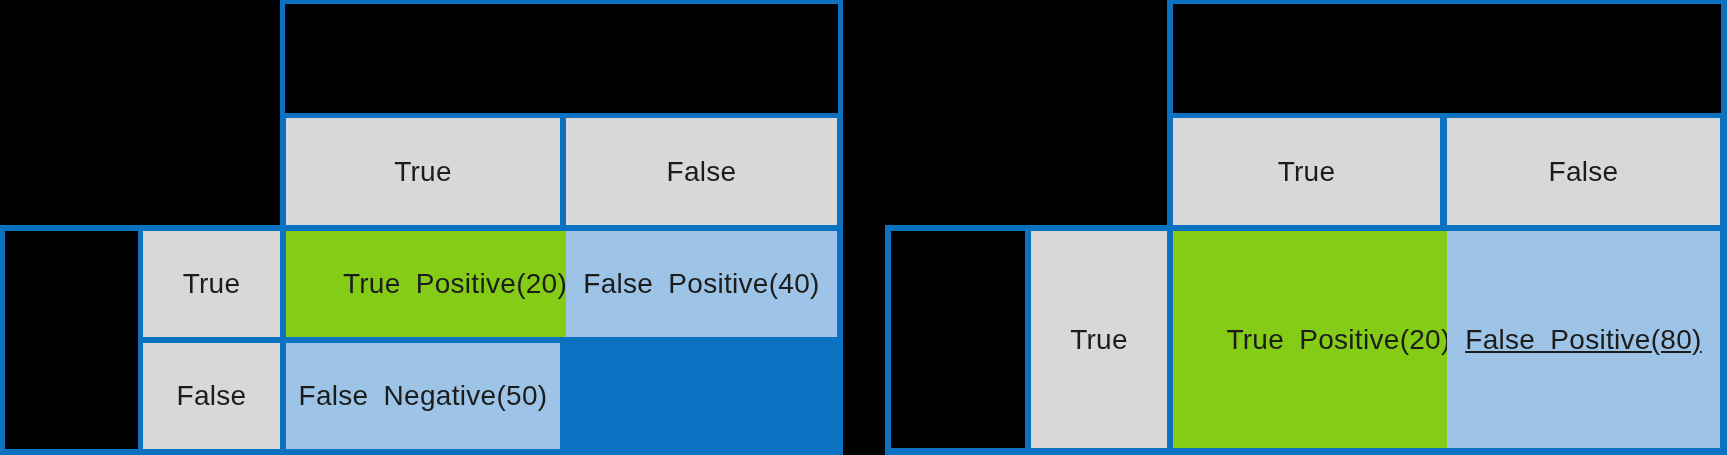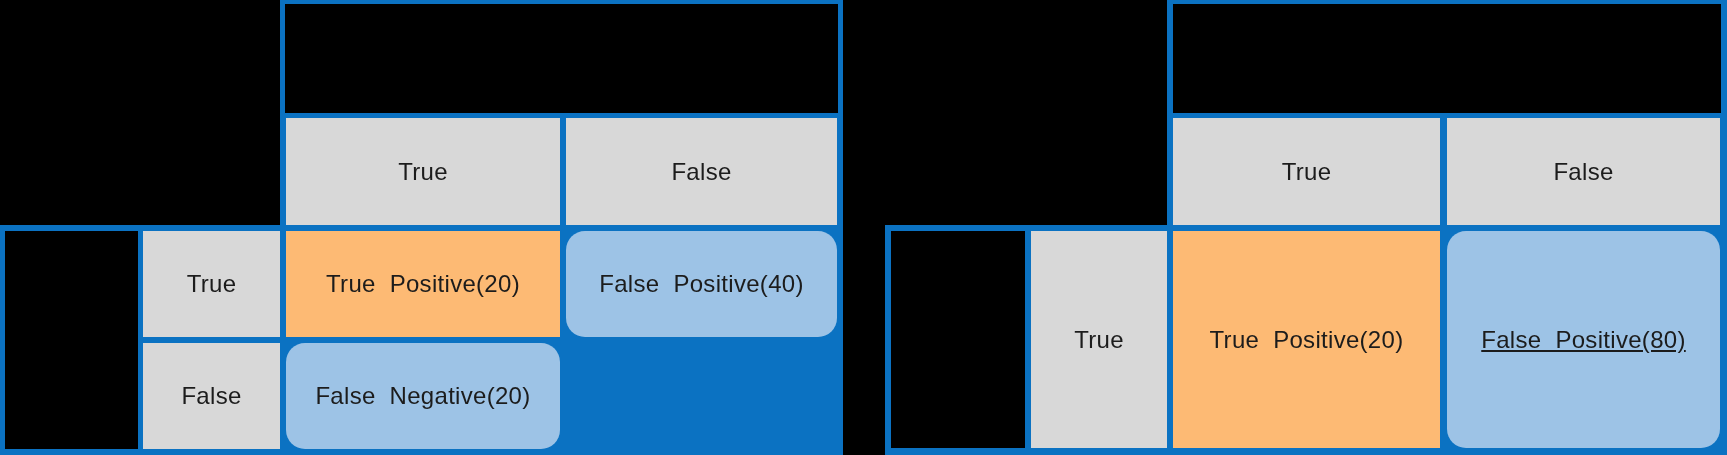--- a/index.html
+++ b/index.html
@@ -18,30 +18,30 @@
   }
   .panel {
     position: absolute;
     background: #0b72c2;
   }
   .cell {
     position: absolute;
     display: flex;
     align-items: center;
     justify-content: center;
-    font-size: 24px;
+    font-size: 28px;
     font-weight: 400;
     letter-spacing: 0.3px;
     word-spacing: 7px;
     white-space: nowrap;
   }
   .cell.black  { background: #000000; }
   .cell.gray   { background: #d8d8d8; }
-  .cell.light  { background: #fdba74; }
-  .cell.medium { background: #9dc3e6; border-radius: 19px; }
+  .cell.light  { background: #84cc16; padding-left: 32px; }
+  .cell.medium { background: #9dc3e6; }
 </style>
 </head>
 <body>
 
 <div class="stage">
 
   <div>
 
     <div class="panel" style="left:280px; top:0; width:563px; height:118px;">
       <div class="cell black" style="left:5px; top:4px; width:553px; height:109px;"></div>
@@ -54,21 +54,21 @@
 
     <div class="panel" style="left:0; top:225px; width:843px; height:230px;">
 
       <div class="cell black" style="left:5px; top:6px; width:133px; height:218px;"></div>
 
       <div class="cell gray" style="left:143px; top:6px; width:137px; height:106px;">True</div>
       <div class="cell gray" style="left:143px; top:118px; width:137px; height:106px;">False</div>
 
       <div class="cell light" style="left:286px; top:6px; width:274px; height:106px;">True Positive(20)</div>
       <div class="cell medium" style="left:566px; top:6px; width:271px; height:106px;">False Positive(40)</div>
-      <div class="cell medium" style="left:286px; top:118px; width:274px; height:106px;">False Negative(20)</div>
+      <div class="cell medium" style="left:286px; top:118px; width:274px; height:106px;">False Negative(50)</div>
     </div>
   </div>
 
   <div>
 
     <div class="panel" style="left:1167px; top:0; width:560px; height:118px;">
       <div class="cell black" style="left:6px; top:4px; width:548px; height:109px;"></div>
     </div>
 
     <div class="panel" style="left:1167px; top:113px; width:560px; height:118px;">

